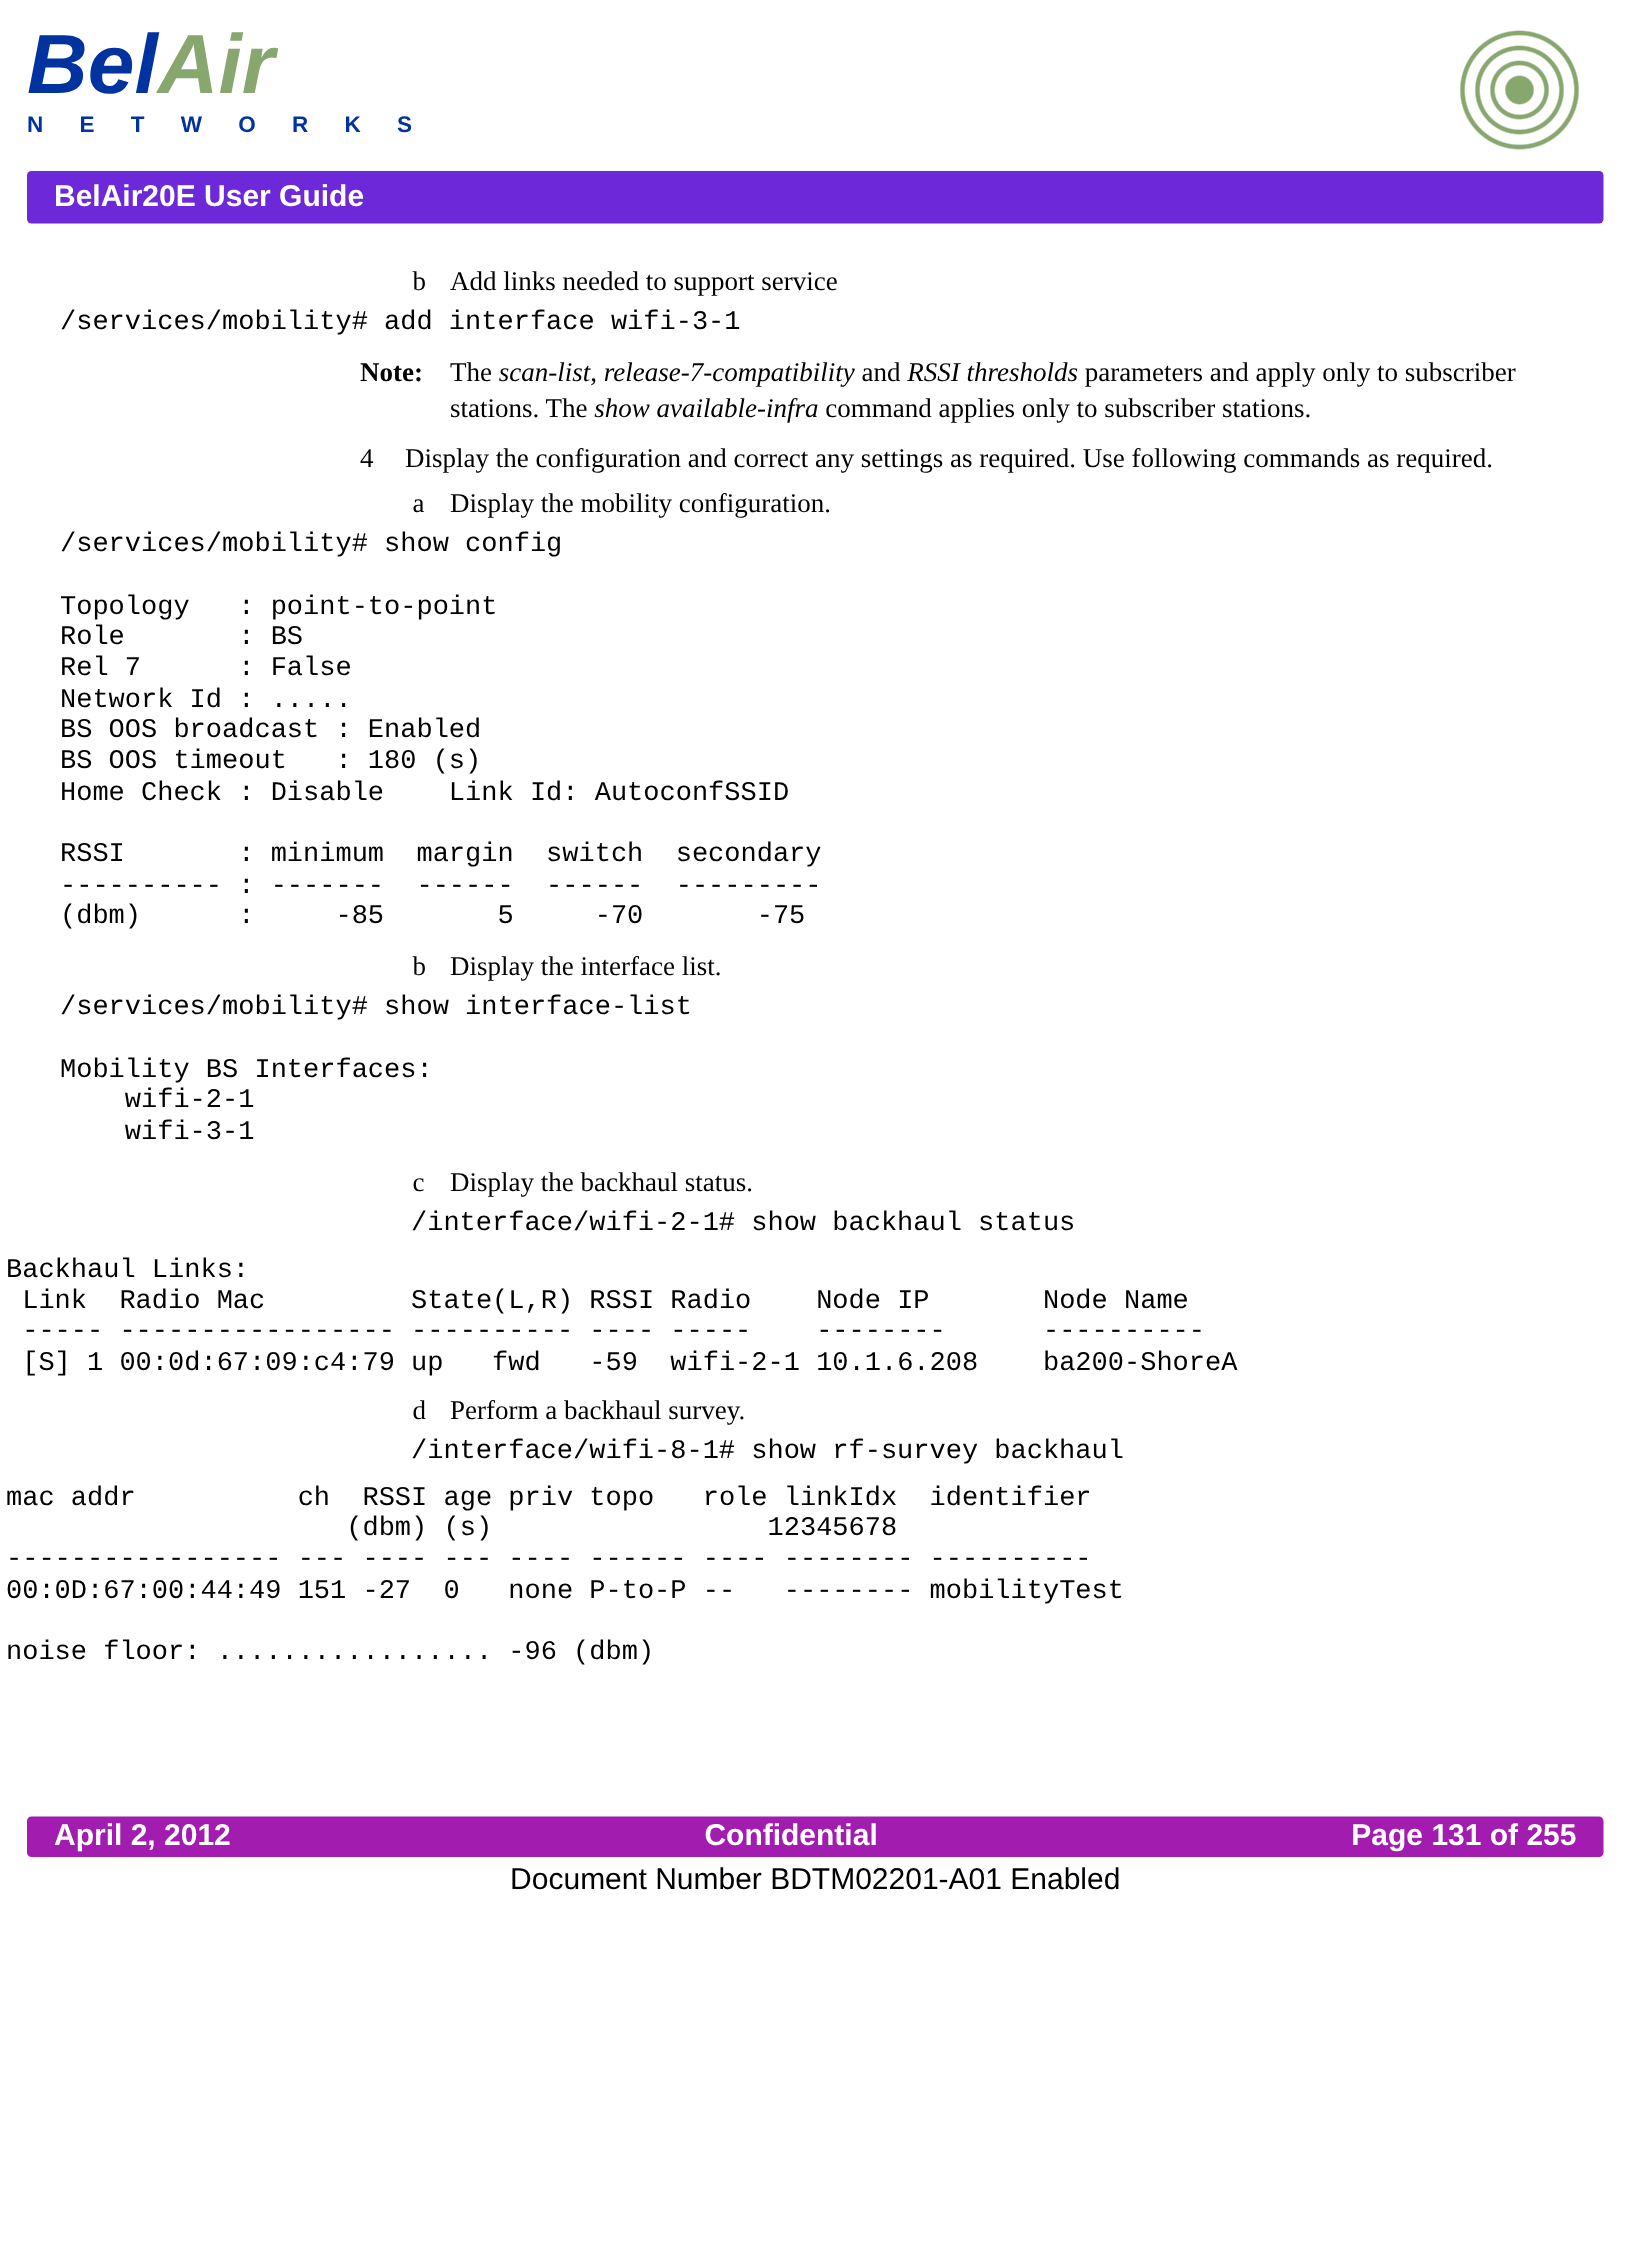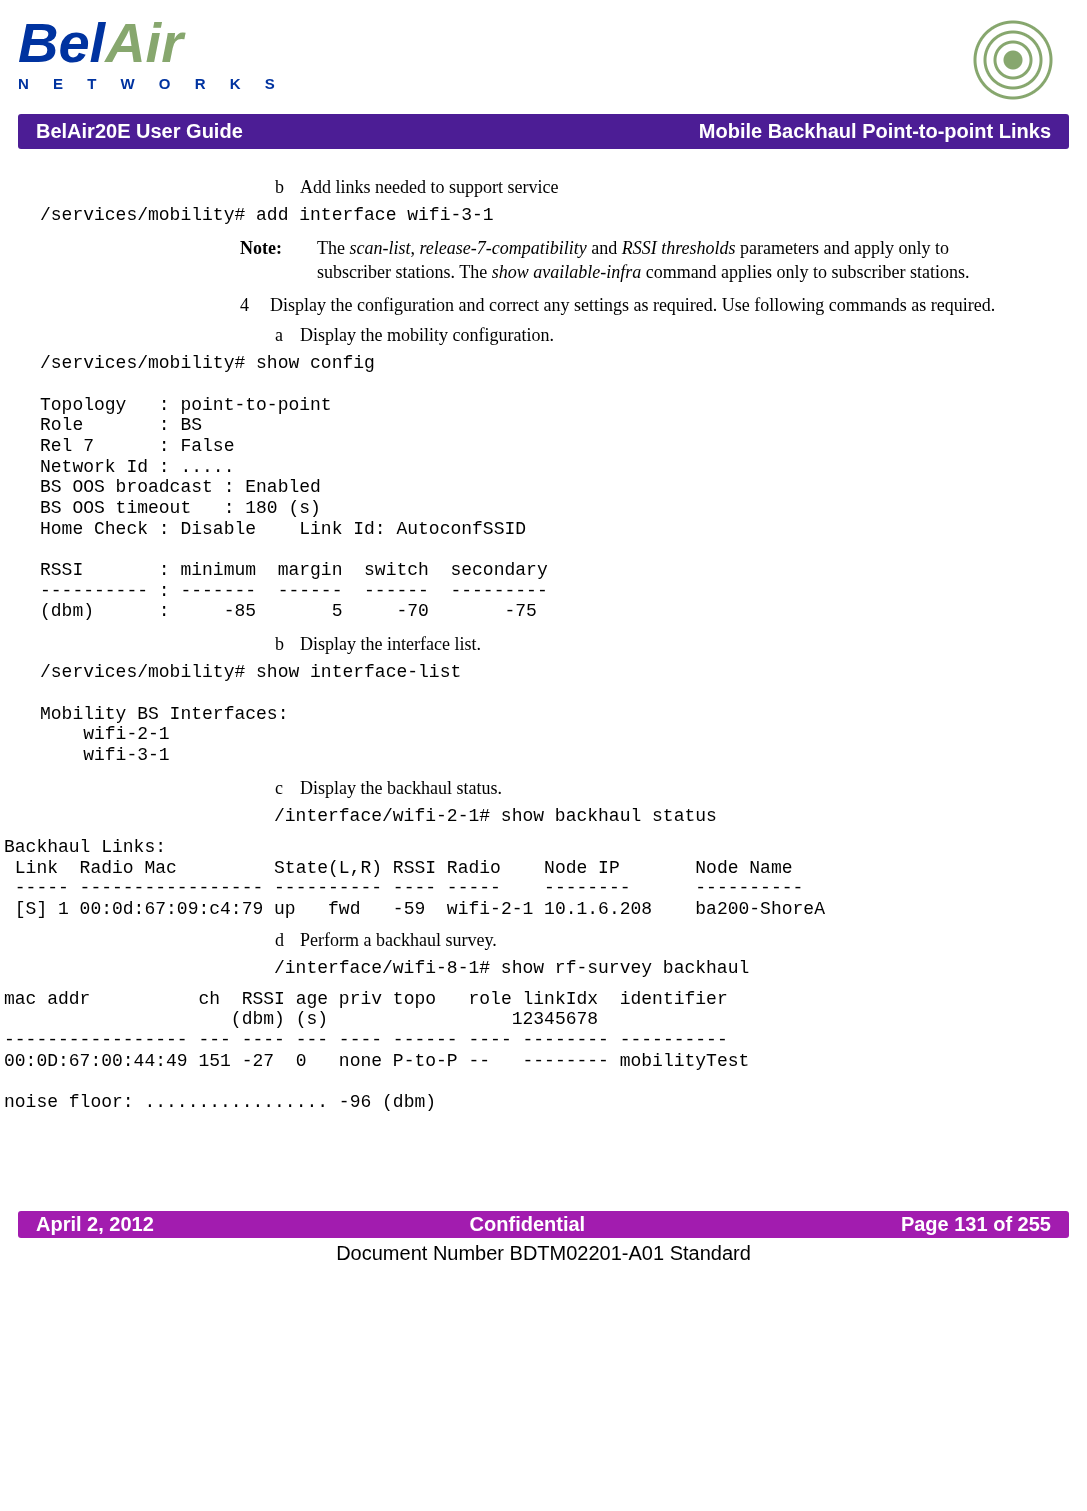--- a/index.html
+++ b/index.html
@@ -23,28 +23,28 @@
     background:
       radial-gradient(circle at 60% 50%, transparent 36px, #87a76e 37px, #87a76e 39px, transparent 40px),
       radial-gradient(circle at 60% 50%, transparent 26px, #87a76e 27px, #87a76e 29px, transparent 30px),
       radial-gradient(circle at 60% 50%, transparent 16px, #87a76e 17px, #87a76e 19px, transparent 20px),
       radial-gradient(circle at 60% 50%, #87a76e 0, #87a76e 9px, transparent 10px);
     background-color: #fff;
     border-radius: 4px;
     mask: none;
   }
   .bar {
-    background: #4c1d95;
+    background: #6d28d9;
     color: #fff;
     font-family: Arial, sans-serif;
     font-size: 20px;
     font-weight: bold;
     padding: 6px 18px;
     display: flex;
-    justify-content: space-between;
+    justify-content: flex-start;
     margin: 4px 18px 26px 18px;
     border-radius: 3px;
   }
   .bar-footer {
     background: #a21caf;
     color: #fff;
     font-family: Arial, sans-serif;
     font-size: 20px;
     font-weight: bold;
     padding: 2px 18px;
@@ -52,21 +52,21 @@
     justify-content: space-between;
     margin: 30px 18px 4px 18px;
     border-radius: 3px;
   }
   .content { padding: 0 60px 0 40px; }
   .indent1 { margin-left: 235px; }
   .indent2 { margin-left: 255px; }
   .list-item { display: flex; margin-bottom: 6px; line-height: 1.35; }
   .li-label { width: 25px; flex-shrink: 0; }
   .li-body { flex: 1; }
-  .note { display: flex; margin: 8px 0 8px 200px; line-height: 1.35; gap: 17px; }
+  .note { display: flex; margin: 8px 0 8px 200px; line-height: 1.35; }
   .note-label { font-weight: bold; width: 60px; flex-shrink: 0; }
   .note-body { flex: 1; }
   .em { font-style: italic; }
   .mono { font-family: 'Courier New', monospace; font-size: 18px; white-space: pre; line-height: 1.15; margin: 2px 0 10px 0;}
   .mono-wide { font-family: 'Courier New', monospace; font-size: 18px; white-space: pre; line-height: 1.15; margin: 2px 0 8px 0; }
   .doc-num { text-align: center; font-family: Arial, sans-serif; font-size: 20px; font-weight: 500; margin-top: 2px; }
   .step4 { display: flex; margin-left: 200px; line-height: 1.35; margin-bottom: 6px; }
   .step4 .num { width: 30px; flex-shrink: 0; }
 </style>
 </head>
@@ -77,21 +77,20 @@
   <div class="header">
     <div class="logo-left">
       <div class="bel"><span class="b">Bel</span><span class="a">Air</span></div>
       <div class="net">N E T W O R K S</div>
     </div>
     <div class="logo-right"></div>
   </div>
 
   <div class="bar">
     <span>BelAir20E User Guide</span>
-    <span>Mobile Backhaul Point-to-point Links</span>
   </div>
 
   <div class="content">
 
     <div class="list-item indent1">
       <div class="li-label">b</div>
       <div class="li-body">Add links needed to support service</div>
     </div>
     <div class="mono indent2">/services/mobility# add interface wifi-3-1</div>
 
@@ -162,15 +161,15 @@
 
 noise floor: ................. -96 (dbm)</div>
 
   <div style="height:60px"></div>
 
   <div class="bar-footer">
     <span>April 2, 2012</span>
     <span>Confidential</span>
     <span>Page 131 of 255</span>
   </div>
-  <div class="doc-num">Document Number BDTM02201-A01 Standard</div>
+  <div class="doc-num">Document Number BDTM02201-A01 Enabled</div>
 
 </div>
 
 </body></html>

